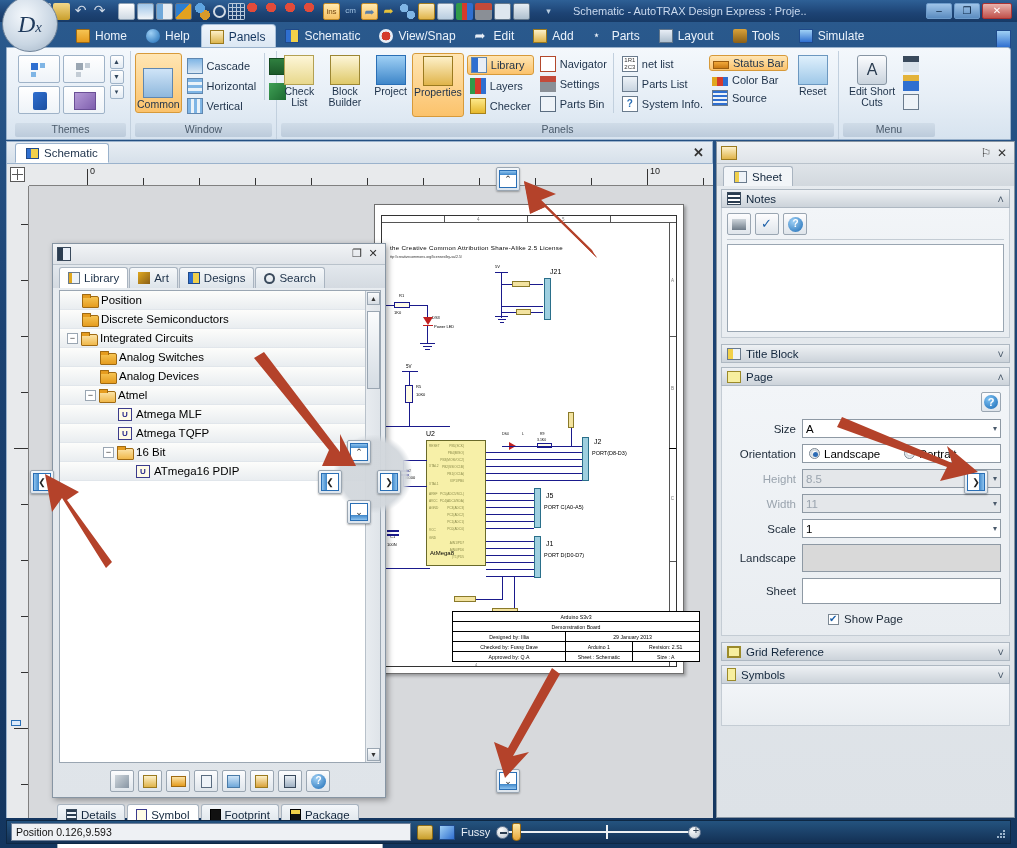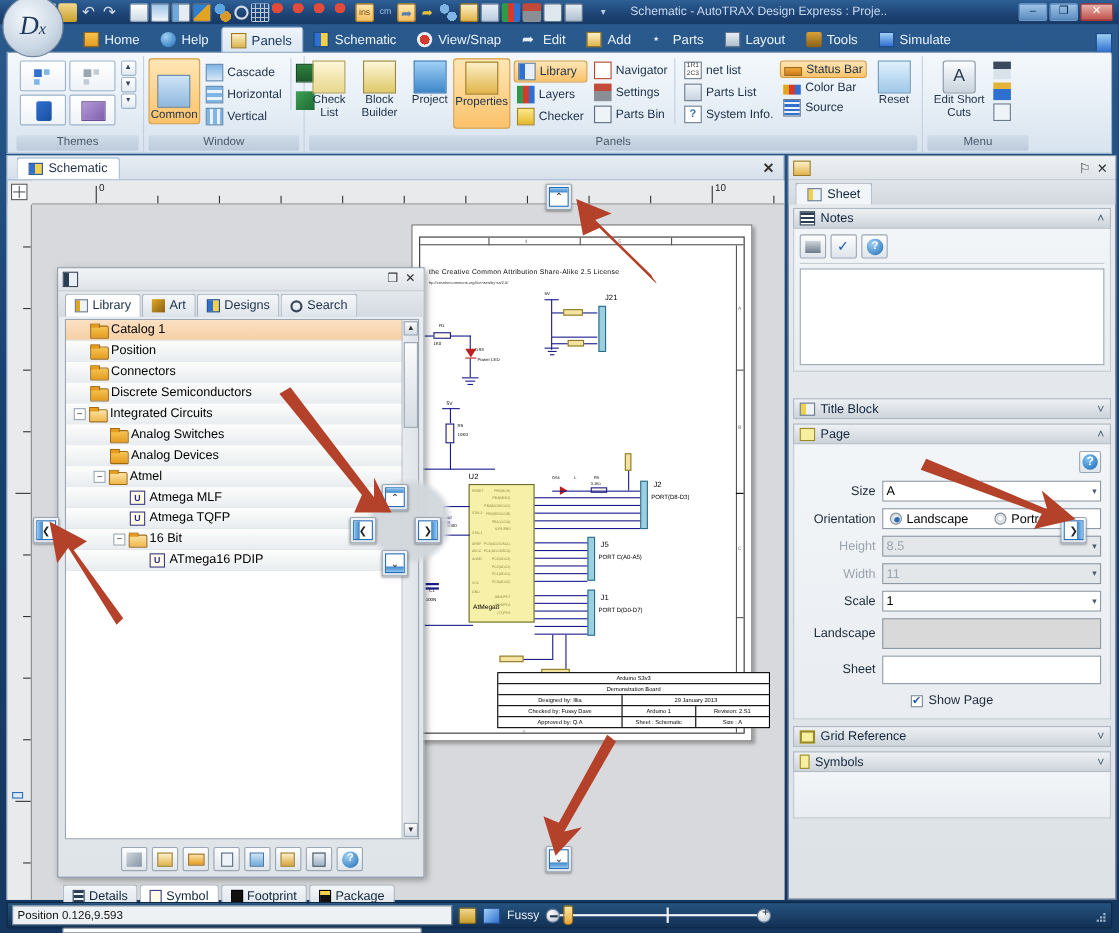--- a/index.html
+++ b/index.html
@@ -752,34 +752,24 @@
         <span style="width:12px;height:12px;background:linear-gradient(90deg,#2f6fd0 0 45%,#f1d04a 45%);border:1px solid #1f4a8a;"></span>
         <span>Designs</span>
       </div>
       <div class="libtab">
         <span style="width:11px;height:11px;border:2px solid #3a4a5c;border-radius:50%;"></span>
         <span>Search</span>
       </div>
     </div>
 
     <div class="tree">
-      <div class="trow sel">
-        <span class="indent" style="width:22px;"></span>
-          <span class="folder"></span>
-        <span>Catalog 1</span>
-      </div>
       <div class="trow">
         <span class="indent" style="width:22px;"></span>
           <span class="folder"></span>
         <span>Position</span>
-      </div>
-      <div class="trow">
-        <span class="indent" style="width:22px;"></span>
-          <span class="folder"></span>
-        <span>Connectors</span>
       </div>
       <div class="trow">
         <span class="indent" style="width:22px;"></span>
           <span class="folder"></span>
         <span>Discrete Semiconductors</span>
       </div>
       <div class="trow">
         <span class="indent" style="width:7px;"></span>
         <span class="expander">−</span>
         <span class="folder open"></span>
@@ -912,21 +902,21 @@
         <div class="tbtn">
             <span style="position:absolute;left:5px;top:4px;width:13px;height:13px;color:#1b5fa8;font-size:13px;line-height:12px;">✓</span>
           </div>
         <div class="tbtn">
             <span style="position:absolute;left:4px;top:3px;width:15px;height:15px;border-radius:50%;background:radial-gradient(circle at 35% 30%,#9fd0f5,#1b6bb5);color:#fff;font-size:10px;text-align:center;line-height:14px;font-weight:bold;">?</span>
           </div>
       </div>
       <div class="notes-area"></div>
     </div>
 
-    <div class="sect-head" style="margin-top:24px;">
+    <div class="sect-head" style="margin-top:6px;">
       <span style="width:14px;height:12px;background:linear-gradient(90deg,#f1d04a 0 40%,#eef3f8 40%);border:1px solid #6a7b8d;"></span>
       <span>Title Block</span>
       <span class="chev">˅</span>
     </div>
 
     <div class="sect-head" style="margin-top:4px;">
       <span style="width:14px;height:12px;background:#f7ef9f;border:1px solid #9b8a2a;"></span>
       <span>Page</span>
       <span class="chev">˄</span>
     </div>

